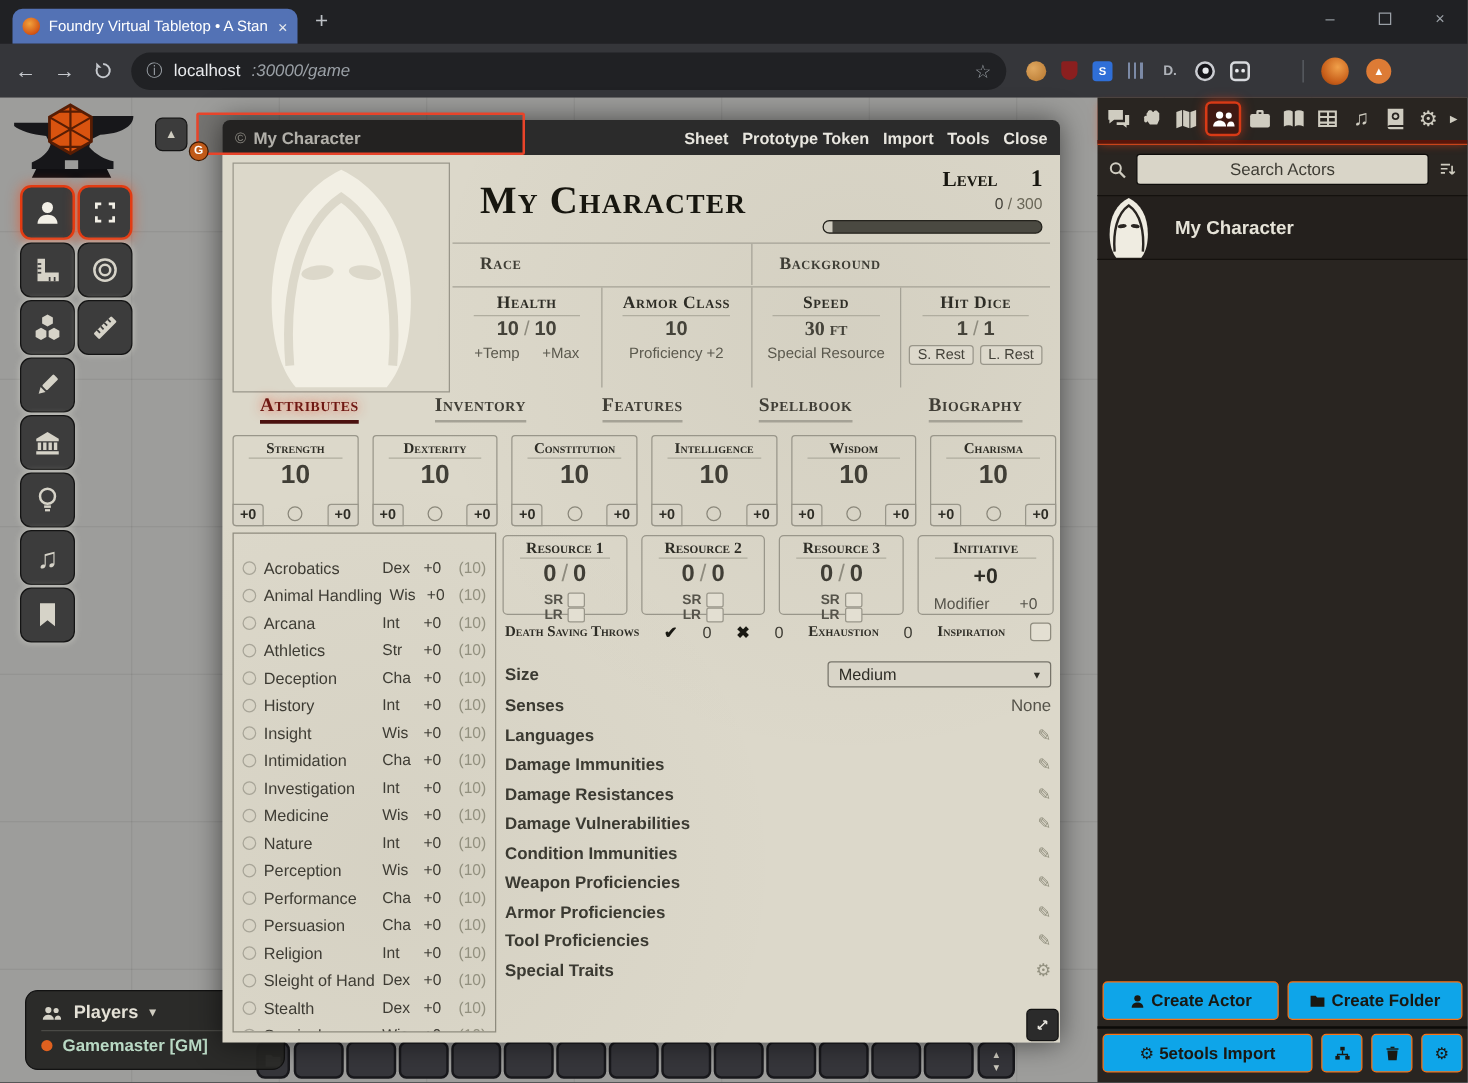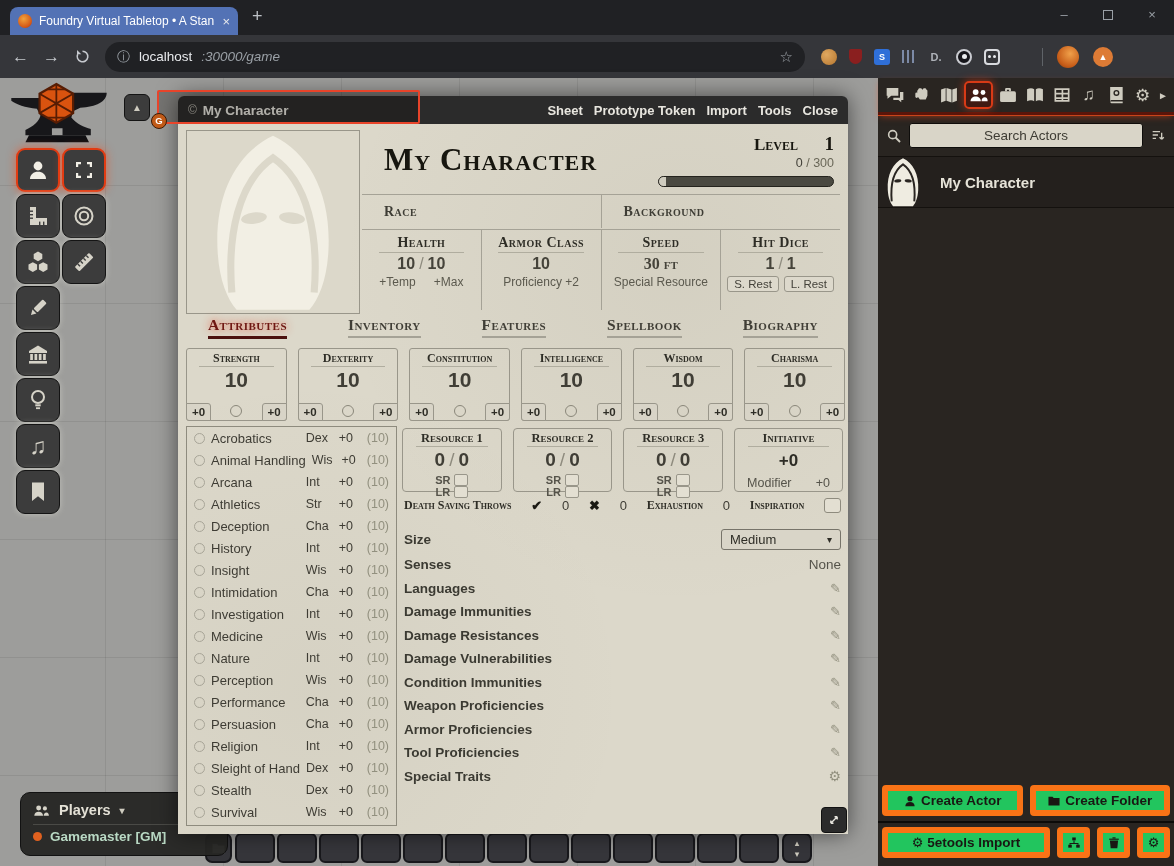--- a/index.html
+++ b/index.html
@@ -167,21 +167,21 @@
   .ab-mod, .ab-save { position:absolute; bottom:-1px; width:25px; height:18px; background:#d8d4c7;
     border:1px solid #99968a; font-size:11.5px; font-weight:bold; color:#2e2d26; text-align:center;
     line-height:16px; }
   .ab-mod { left:-1px; border-radius:0 3px 0 3px; }
   .ab-save { right:-1px; border-radius:3px 0 3px 0; }
   .ab-circle { position:absolute; bottom:3px; left:50%; margin-left:-6px; width:12px; height:12px;
     border:1px solid #8a877a; border-radius:50%; }
 
   
   .skills { position:absolute; left:8px; top:302px; width:211px; height:400px; border:1px solid #8e8b7e;
-    overflow:hidden; padding-top:0; }
+    overflow:hidden; padding-top:16px; }
   .sk-row { display:flex; align-items:center; height:22px; padding:0 7px; gap:6px; }
   .sk-radio { width:11px; height:11px; border:1px solid #a8a598; border-radius:50%; flex:none; }
   .sk-name { flex:1; font-size:13px; color:#3e3c34; white-space:nowrap; }
   .sk-ab { width:27px; font-size:12.5px; color:#3e3c34; }
   .sk-mod { width:22px; font-size:12.5px; color:#3e3c34; }
   .sk-pass { font-size:12.5px; color:#92907f; }
 
   
   .res-row { position:absolute; left:224px; top:304px; width:441px; display:flex; gap:11px; }
   .res-box { flex:1; height:64px; border:1px solid #99968a; border-radius:4px; padding-top:2px; }
@@ -201,21 +201,21 @@
   .dr-glyph { font-size:13px; color:#1a1913; font-weight:bold; }
   .dr-num { font-size:13px; color:#3e3c34; }
   .insp-chk { width:17px; height:15px; background:#e3dfd2; border:1px solid #8e8b7e; border-radius:3px; }
 
   
   .traits { position:absolute; left:226px; top:402px; width:437px; }
   .trait-row { display:flex; align-items:center; height:23.5px; }
   .trait-row.ctl-select { height:27px;gap:12px; }
   .trait-label { flex:1; font-size:13.5px; font-weight:bold; color:#3b3a32; }
   .t-select, .t-text, .t-edit, .t-gear { display:none; }
-  .ctl-select .t-select { display:flex; width:120px; height:21px; background:#d9d5c8;
+  .ctl-select .t-select { display:flex; width:179px; height:21px; background:#d9d5c8;
     border:1px solid #77746a; border-radius:3px; align-items:center; padding:0 8px; }
   .t-select span { flex:1; font-size:13px; color:#2e2d26; }
   .t-select i { font-style:normal; font-size:10px; color:#2e2d26; }
   .ctl-text .t-text { display:block; font-size:13.5px; color:#55534a; }
   .ctl-edit .t-edit { display:block; font-size:13px; color:#92907f; }
   .ctl-gear .t-gear { display:block; font-size:14px; color:#92907f; }
 
   .resize-handle { position:absolute; right:1px; bottom:1px; width:26px; height:26px; background:#2b2b2b;
     border:1px solid #111; border-radius:4px; display:flex; align-items:center; justify-content:center;
     color:#e8e6df; }
@@ -238,21 +238,21 @@
     text-align:center; font-size:13.5px; color:#3e3c34; font-family:"Liberation Sans",sans-serif; }
   .sb-input::placeholder { color:#3e3c34; opacity:1; }
   .actor-row { height:52px; display:flex; align-items:center; gap:14px; padding:0 2px;
     border-top:1px solid #14110e; border-bottom:1px solid #14110e; background:rgba(0,0,0,.12); }
   .actor-avatar { width:46px; height:50px; }
   .actor-avatar svg { width:100%; height:100%; color:#efece1; --rim:#292521; }
   .actor-name { font-size:15px; font-weight:bold; color:#e6e3d8; }
   .sb-foot1 { position:absolute; left:4px; right:4px; bottom:50px; display:flex; gap:7px; }
   .sb-div { position:absolute; left:0; right:0; bottom:43px; height:2px; background:#0c0b09; }
   .sb-foot2 { position:absolute; left:4px; right:4px; bottom:8px; display:flex; gap:7px; }
-  .pbtn { height:31px; background:#22c55e; border:6px solid #f97316; border-radius:4px; display:flex;
+  .pbtn { height:31px; background:#0ea5e9; border:1px solid #f97316; border-radius:4px; display:flex;
     align-items:center; justify-content:center; gap:4px; font-size:13.5px; font-weight:bold; color:#191813; }
   .pbtn svg { width:14px; height:14px; color:#191813; }
   .pbtn .glyph { font-size:13px; font-weight:normal; }
   .grow { flex:1; }
   .sq { width:33px; flex:none; }
 </style>
 </head>
 <body>
 
 <svg width="0" height="0" style="position:absolute">

